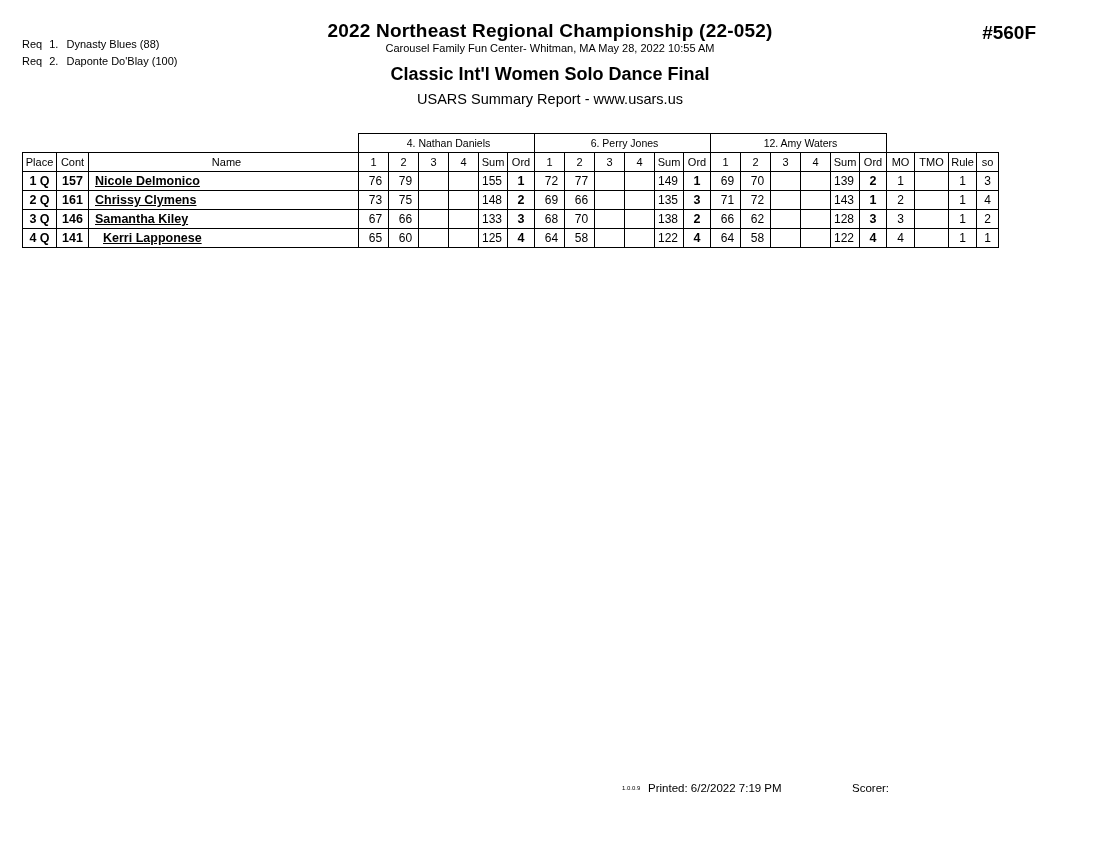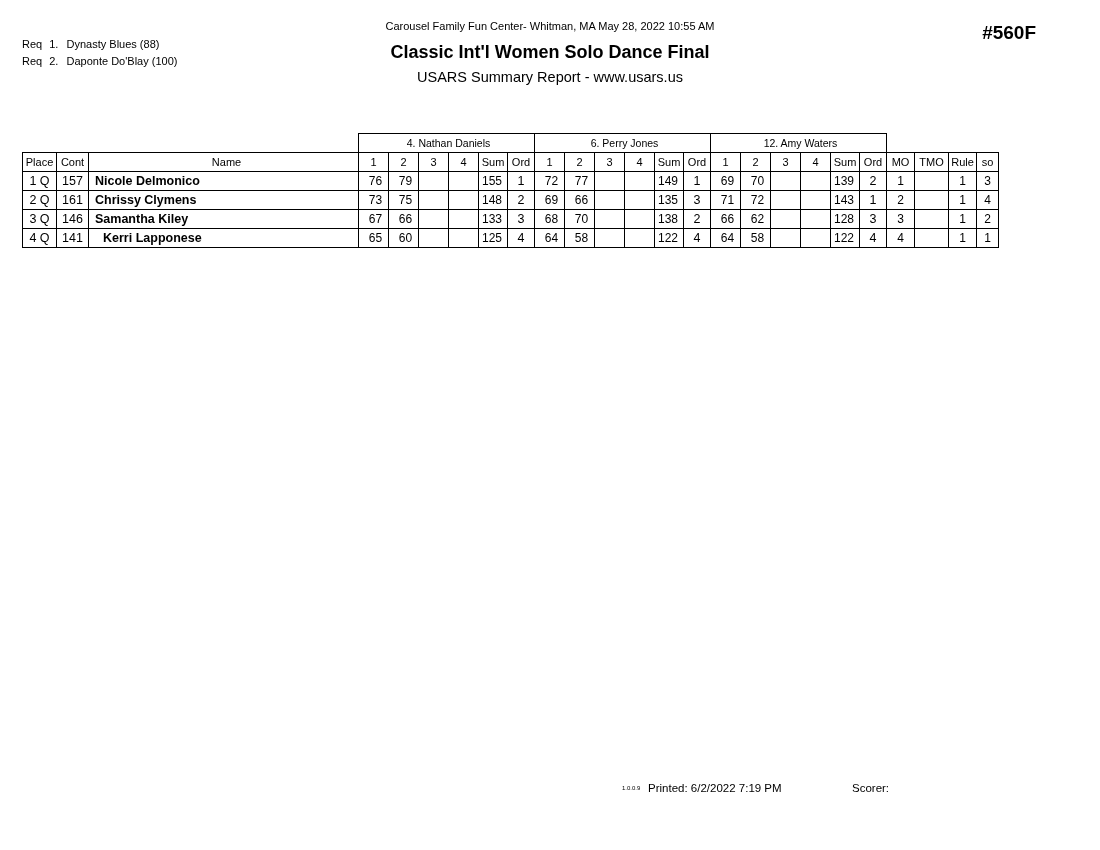--- a/index.html
+++ b/index.html
@@ -107,27 +107,28 @@
   .c-mo    { width: 28px; }
   .c-tmo   { width: 34px; margin-left: 32px; }
   .c-rule  { width: 28px; margin-left: 32px; }
   .c-so    { width: 22px; }
 
   .row td {
     height: 20px;
     font-size: 12.5px;
   }
   .row .v-place, .row .v-cont, .row .v-ord {
-    font-weight: normal;
+    font-weight: bold;
   }
   .row .v-name {
     text-align: left;
     font-weight: bold;
     font-size: 12.5px;
     padding-left: 6px;
+    text-decoration: underline;
   }
   .row .v-name.indent { padding-left: 14px; }
   .row .v-score, .row .v-sum {
     font-size: 12px;
   }
   .row .v-score { text-align: center; padding-left: 4px; }
   .row .v-sum { text-align: left; padding-left: 3px; }
   .row .v-small { font-size: 12px; }
 
   .footer {
@@ -171,20 +172,21 @@
     <span>Dynasty Blues (88)</span>
   </div>
   <div class="req-line">
     <span class="req-label">Req</span>
     <span class="req-num">2.</span>
     <span>Daponte Do'Blay (100)</span>
   </div>
 </div>
 
 <div class="header">
+  <div class="title-main">2022 Northeast Regional Championship (22-052)</div>
   <div class="title-venue">Carousel Family Fun Center- Whitman, MA  May 28, 2022  10:55 AM</div>
   <div class="title-event">Classic Int'l Women Solo Dance Final</div>
   <div class="title-report">USARS Summary Report - www.usars.us</div>
 </div>
 <div class="event-code">#560F</div>
 
 <div class="results-wrap">
 <table class="results">
   <tbody>
 

